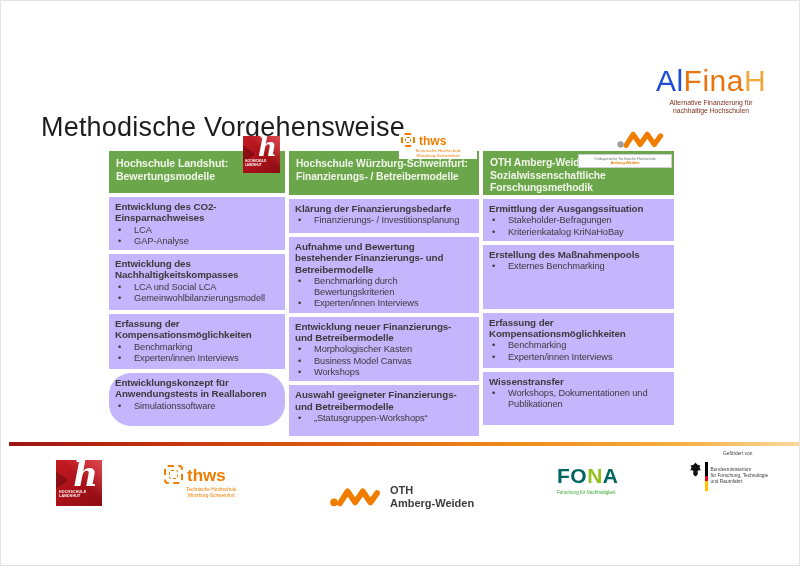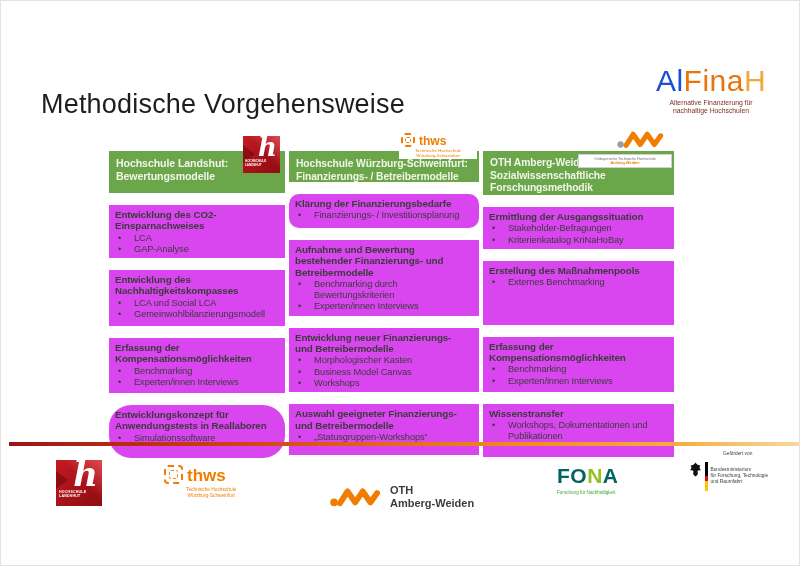--- a/index.html
+++ b/index.html
@@ -1,46 +1,46 @@
 <!DOCTYPE html>
 <html><head>
 <meta charset="utf-8">
 <style>
   html,body{margin:0;padding:0;background:#fff;}
   .slide{position:relative;width:800px;height:566px;background:#ffffff;overflow:hidden;
          font-family:"Liberation Sans",sans-serif;border:1px solid #e3e3e3;box-sizing:border-box;}
 
   
-  .page-title{position:absolute;left:40px;top:88px;font-size:27px;font-weight:400;color:#1d1d1d;letter-spacing:.2px;}
+  .page-title{position:absolute;left:40px;top:111px;font-size:27px;font-weight:400;color:#1d1d1d;letter-spacing:.2px;}
 
   
   .alfinah{position:absolute;top:64px;right:22px;width:132px;text-align:center;}
   .alfinah-word{font-size:30px;font-weight:400;letter-spacing:.5px;line-height:32px;white-space:nowrap;}
   .alfinah-word .p1{color:#1d4ed8;}
   .alfinah-word .p2{color:#e87410;}
   .alfinah-word .p3{color:#f0a73c;}
   .alfinah-sub{margin-top:2px;font-size:6.8px;line-height:8px;color:#7e2f1e;}
 
   
   .col{position:absolute;top:150px;display:flex;flex-direction:column;gap:4px;}
   .col1{left:108px;width:176px;justify-content:flex-end;}
   .col2{left:288px;width:190px;}
   .col3{left:482px;width:191px;}
   .col-header{background:#6ca64a;color:#f0f6ea;font-weight:bold;font-size:10.6px;line-height:13px;
               padding:6px 6px 4px 7px;box-sizing:border-box;letter-spacing:-.1px;}
   .col1 .col-header{height:42px;}
-  .col2 .col-header{height:31px;font-size:10.3px;}
+  .col2 .col-header{height:44px;font-size:10.3px;}
   .col3 .col-header{height:44px;font-size:10.3px;line-height:12.5px;}
-  .box{background:#d946ef;padding:4px 8px 3px 6px;box-sizing:border-box;margin-top:8px;}
+  .box{background:#c4b5fd;padding:4px 8px 3px 6px;box-sizing:border-box;}
   .box-title{font-weight:bold;font-size:9.8px;line-height:11.3px;color:#3b3b3b;letter-spacing:-.1px;}
   .box ul{margin:1px 0 0 0;padding:0;list-style:none;}
   .box li{position:relative;font-size:9.3px;line-height:11.3px;color:#3b3b3b;padding-left:19px;letter-spacing:-.1px;}
   .box li::before{content:"•";position:absolute;left:3px;top:0;}
   .col1 .b1{min-height:53px;} .col1 .b2{min-height:56px;} .col1 .b3{min-height:55px;} .col1 .b4{min-height:53px;border-radius:22px;}
-  .col2 .b1{min-height:34px;border-radius:10px;} .col2 .b2{min-height:64px;} .col2 .b3{min-height:55px;} .col2 .b4{min-height:51px;}
+  .col2 .b1{min-height:34px;} .col2 .b2{min-height:64px;} .col2 .b3{min-height:55px;} .col2 .b4{min-height:51px;}
   .col3 .b1{min-height:37px;} .col3 .b2{min-height:64px;} .col3 .b3{min-height:55px;} .col3 .b4{min-height:53px;}
 
   
   .landshut-box{position:relative;background:linear-gradient(225deg,#e04b50 0%,rgba(224,75,80,0) 45%),
                 linear-gradient(135deg,#c51a24 0%,#a31017 60%,#8c0d13 100%);}
   .landshut-box::before{content:"";position:absolute;left:0;top:24%;border-left:12px solid rgba(60,0,0,.35);
                 border-top:9px solid transparent;border-bottom:9px solid transparent;}
   .landshut-h{position:absolute;color:#fff;font-family:"DejaVu Serif",serif;font-style:italic;font-weight:bold;}
   .landshut-txt{position:absolute;color:#fff;font-weight:bold;}
 

